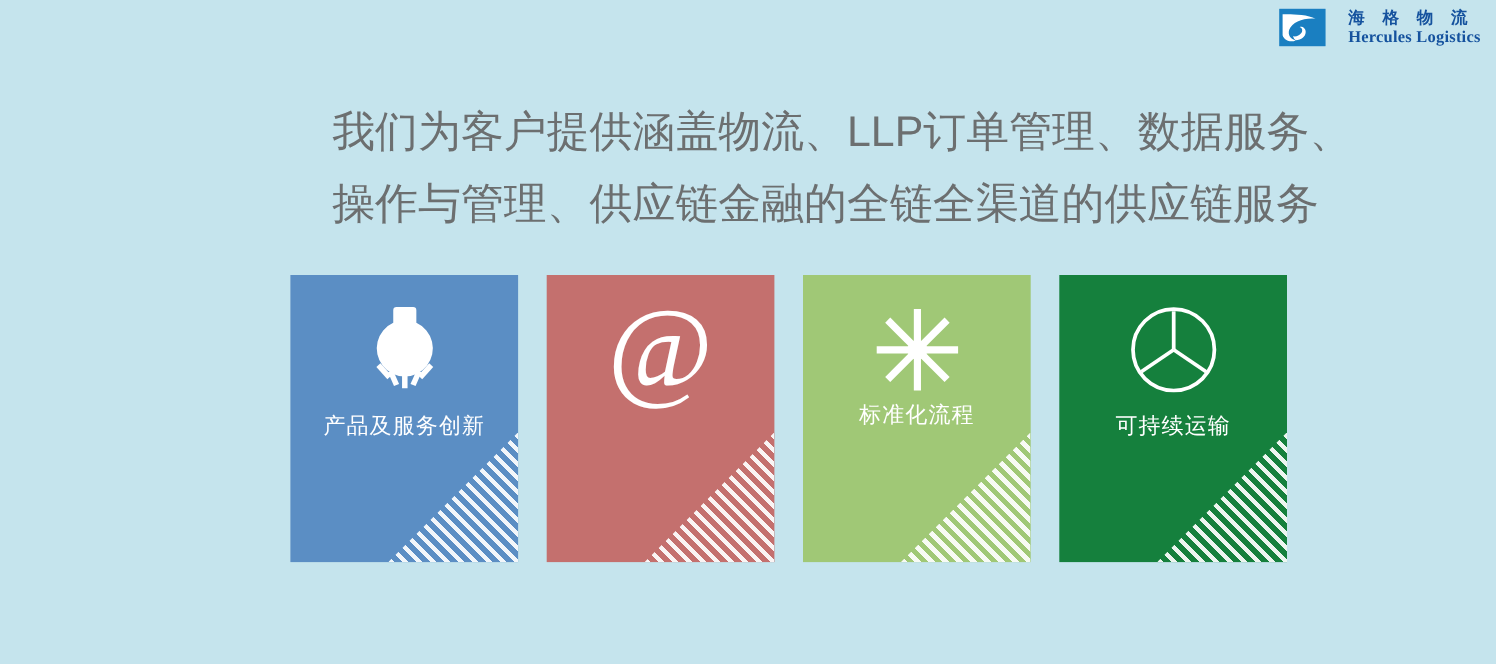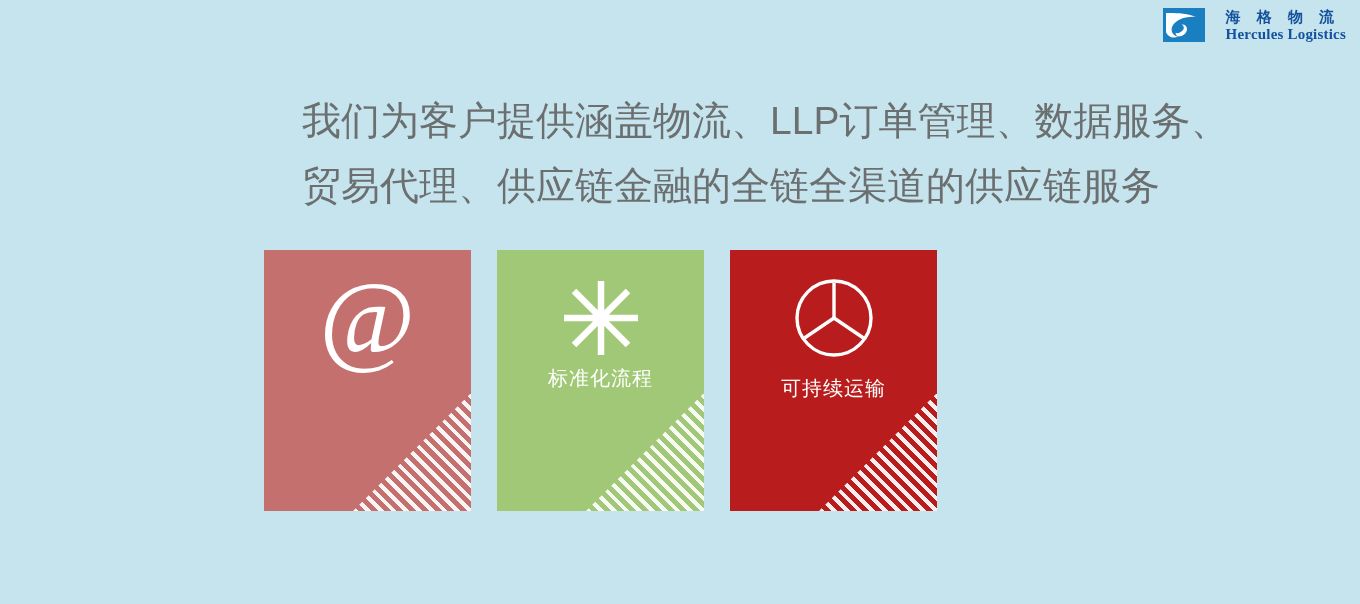--- a/index.html
+++ b/index.html
@@ -82,21 +82,21 @@
   }
   .card {
     width: 207px;
     height: 261px;
     position: relative;
     overflow: hidden;
   }
   .card-blue   { background: #5b8ec4; }
   .card-rose   { background: #c4706e; }
   .card-green  { background: #a0c876; }
-  .card-orange { background: #b91c1c; }
+  .card-orange { background: #15803d; }
 
   
   .stripes {
     position: absolute;
     right: 0;
     bottom: 0;
     width: 118px;
     height: 118px;
     background-image: repeating-linear-gradient(
         45deg,
@@ -156,25 +156,43 @@
     </svg>
   </div>
   <div class="logo-text">
     <span class="logo-cn">海 格 物 流</span>
     <span class="logo-en">Hercules Logistics</span>
   </div>
 </div>
 
 <h1 class="heading">
   <span class="heading-line">我们为客户提供涵盖物流、LLP订单管理、数据服务、</span>
-  <span class="heading-line">贸易代理、供应链金融的全链全渠道的供应链服务</span>
+  <span class="heading-line">操作与管理、供应链金融的全链全渠道的供应链服务</span>
 </h1>
 
 <div class="cards">
 
+  <div class="card card-blue">
+    <div class="card-icon">
+      <svg width="92" height="86" viewBox="0 0 92 86" xmlns="http://www.w3.org/2000/svg" aria-hidden="true">
+        <path d="M38.5 4 h15 a3 3 0 0 1 3 3 v11.5 a25.5 25.5 0 1 1 -21 0 V7 a3 3 0 0 1 3 -3 z" fill="#ffffff"></path>
+        <g stroke="#ffffff" stroke-width="5" stroke-linecap="butt">
+          <line x1="22" y1="57" x2="32" y2="68"></line>
+          <line x1="33" y1="62.5" x2="38.5" y2="75"></line>
+          <line x1="46" y1="65" x2="46" y2="78"></line>
+          <line x1="59" y1="62.5" x2="53.5" y2="75"></line>
+          <line x1="70" y1="57" x2="60" y2="68"></line>
+        </g>
+      </svg>
+    </div>
+    <div class="card-label">
+      <span class="ln">产品及服务创新</span>
+    </div>
+    <div class="stripes"></div>
+  </div>
 
   <div class="card card-rose">
     <div class="card-icon">
       <span class="at-glyph">@</span>
     </div>
     <div class="stripes"></div>
   </div>
 
   <div class="card card-green">
     <div class="card-icon">

